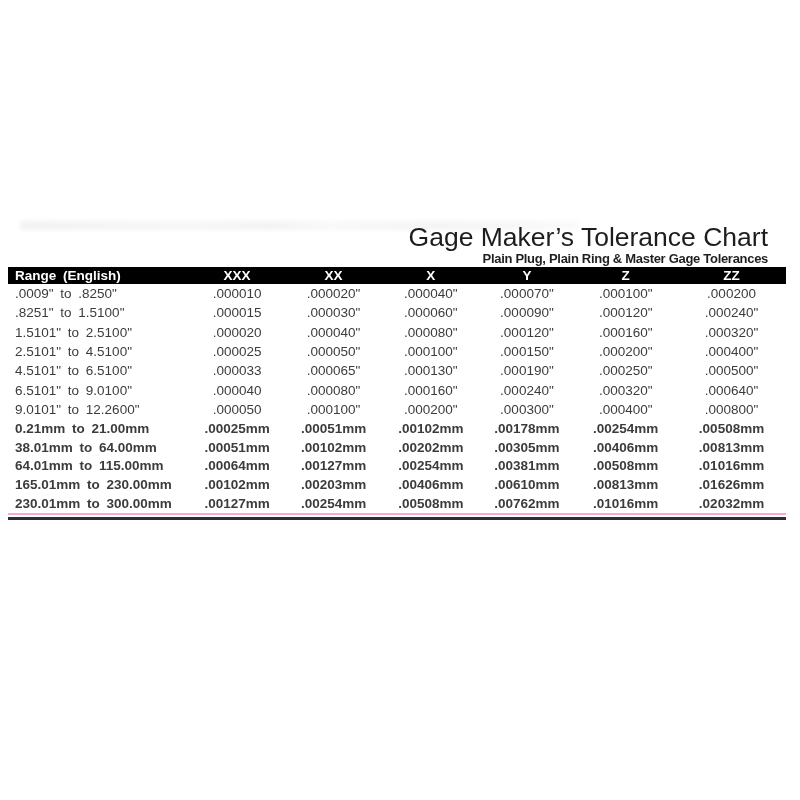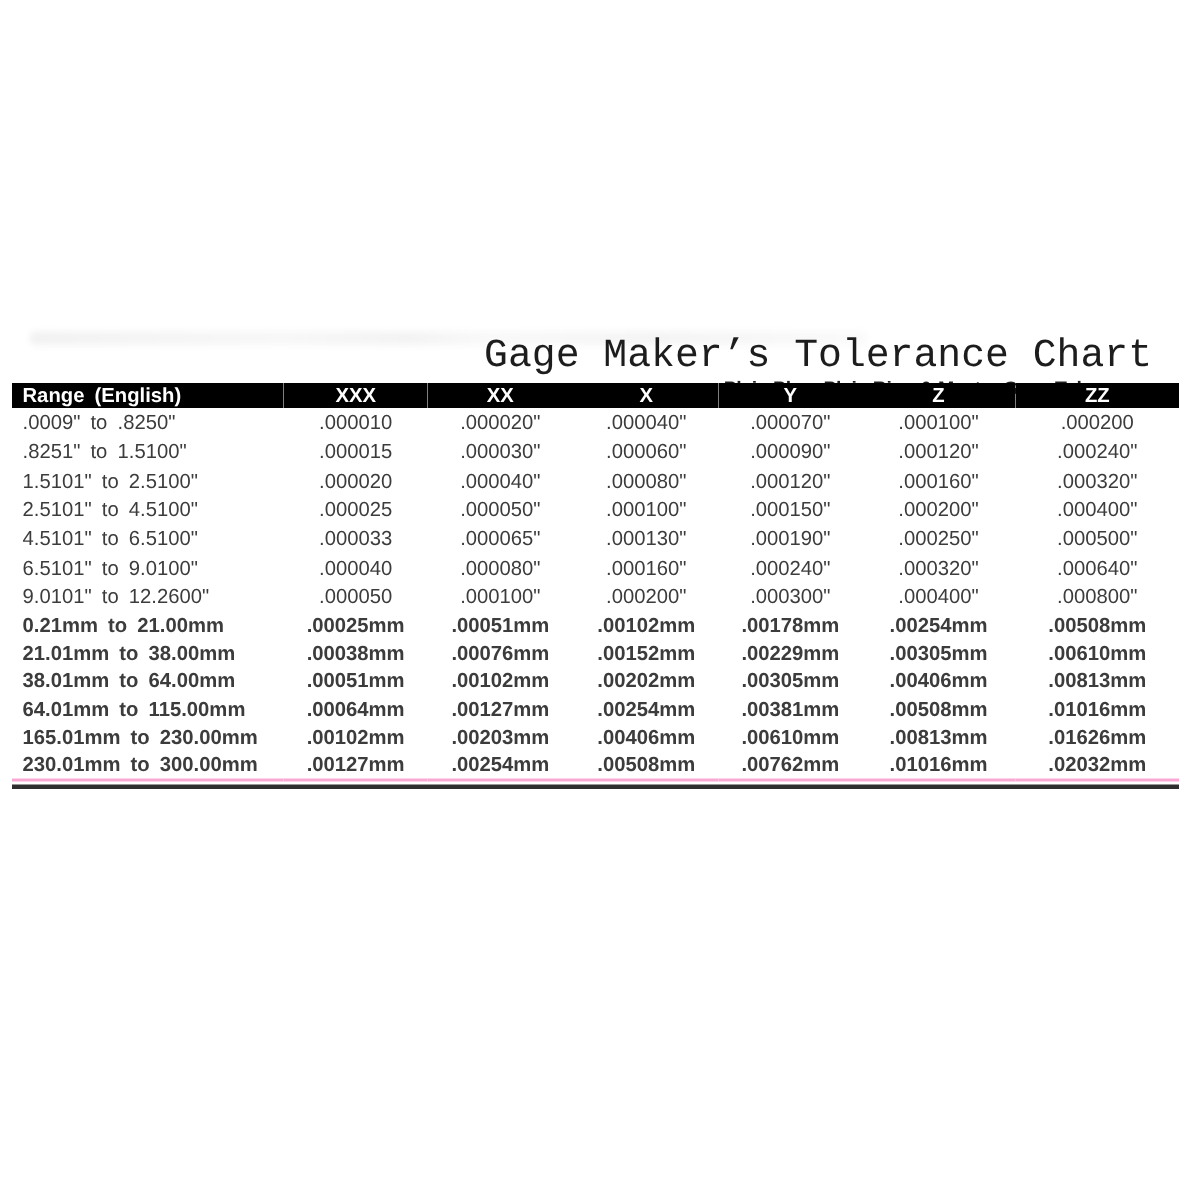--- a/index.html
+++ b/index.html
@@ -6,30 +6,30 @@
   body{width:800px;height:800px;position:relative;font-family:"Liberation Sans",sans-serif;overflow:hidden;}
 
   .smudge{
     position:absolute;left:20px;top:221px;width:558px;height:9px;
     background:linear-gradient(90deg,#e9e9e9 0%,#f2f2f2 30%,#ebebeb 45%,#f5f5f5 55%,#ededed 75%,#f7f7f7 100%);
     filter:blur(2px);opacity:.6;border-radius:3px;
   }
 
   .titleblock{position:absolute;top:223px;right:32px;text-align:right;}
   .title{
-    font-family:Liberation Mono, monospace;
+    font-family:Liberation Sans, sans-serif;
     font-size:26.5px;line-height:29px;color:#1d1d1d;white-space:nowrap;
   }
   .subtitle{
     font-family:"Liberation Sans",sans-serif;font-weight:bold;
     font-size:13px;line-height:14px;color:#1f1f1f;letter-spacing:-0.3px;white-space:nowrap;margin-top:0px;
   }
 
   .table-wrap{
-    position:absolute;left:8px;top:255px;width:778px;
+    position:absolute;left:8px;top:267px;width:778px;
     border-bottom:3px solid #2e2e2e;padding-bottom:2px;
   }
   table{width:100%;border-collapse:collapse;table-layout:fixed;}
   td{padding:0;white-space:nowrap;overflow:hidden;font-size:13.5px;color:#3c3c3c;}
 
   tr.bar td{
     background:#000000;color:#ffffff;font-weight:bold;
     height:17px;font-size:13.5px;line-height:17px;
   }
   tr.eng td{height:19.3px;}
@@ -140,29 +140,20 @@
   <tr class="met">
     <td class="range">0.21mm to 21.00mm</td>
     <td class="val">.00025mm</td>
     <td class="val">.00051mm</td>
     <td class="val">.00102mm</td>
     <td class="val">.00178mm</td>
     <td class="val">.00254mm</td>
     <td class="val">.00508mm</td>
   </tr>
   <tr class="met">
-    <td class="range">21.01mm to 38.00mm</td>
-    <td class="val">.00038mm</td>
-    <td class="val">.00076mm</td>
-    <td class="val">.00152mm</td>
-    <td class="val">.00229mm</td>
-    <td class="val">.00305mm</td>
-    <td class="val">.00610mm</td>
-  </tr>
-  <tr class="met">
     <td class="range">38.01mm to 64.00mm</td>
     <td class="val">.00051mm</td>
     <td class="val">.00102mm</td>
     <td class="val">.00202mm</td>
     <td class="val">.00305mm</td>
     <td class="val">.00406mm</td>
     <td class="val">.00813mm</td>
   </tr>
   <tr class="met">
     <td class="range">64.01mm to 115.00mm</td>

